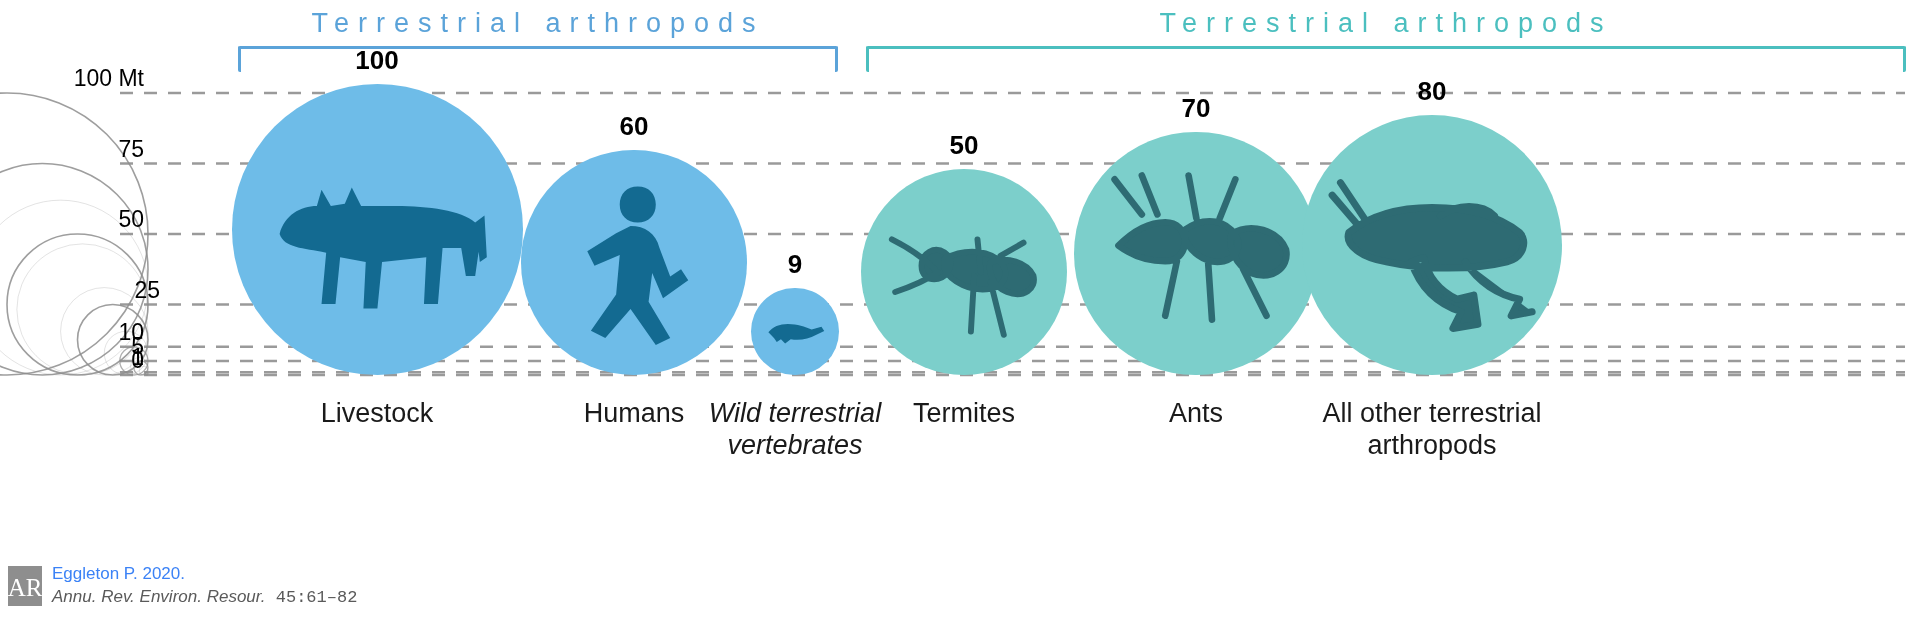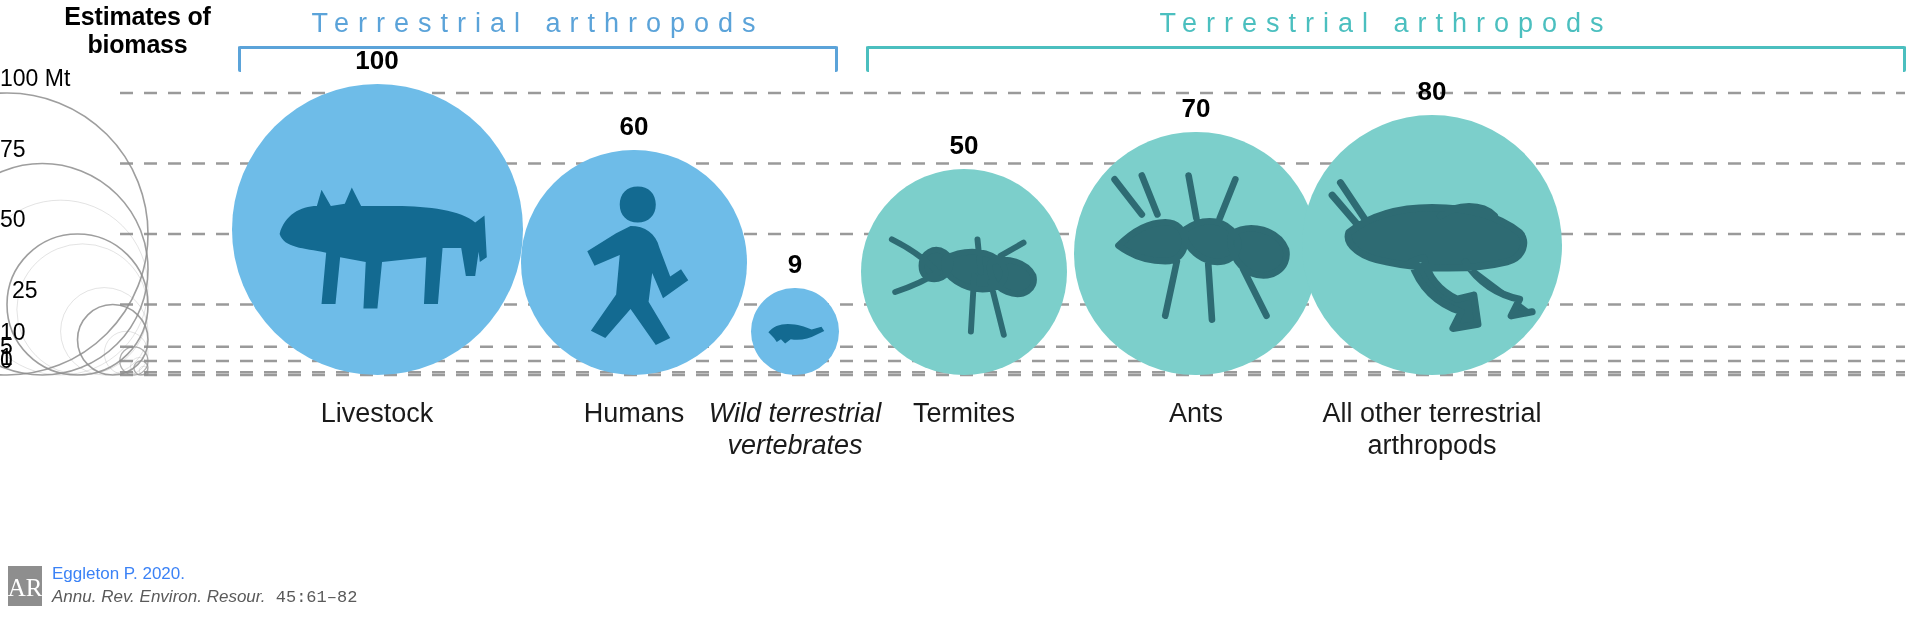--- a/index.html
+++ b/index.html
@@ -16,21 +16,21 @@
   .legend-title{
     position:absolute;
     left:30px;top:2px;width:215px;
     text-align:center;
     font-size:25px;font-weight:bold;color:#000;
     line-height:1.12;
     letter-spacing:-0.2px;
   }
   .scale-label{
     position:absolute;
-    text-align:left;
+    text-align:right;
     font-size:23px;color:#000;
     white-space:nowrap;
     transform:translateY(-100%);
   }
 
   
   .group-header{
     position:absolute;
     text-align:center;
     font-size:27px;
@@ -121,24 +121,20 @@
       <circle cx="112.75" cy="339.75" r="35.25" fill="none" stroke="#8d8d8d" stroke-width="1.6" opacity="0.85"></circle>
       <circle cx="126.145" cy="353.145" r="21.855" fill="none" stroke="#8d8d8d" stroke-width="0.9" opacity="0.28"></circle>
       <circle cx="77.5" cy="304.5" r="70.5" fill="none" stroke="#8d8d8d" stroke-width="1.6" opacity="0.85"></circle>
       <circle cx="104.28999999999999" cy="331.29" r="43.71" fill="none" stroke="#8d8d8d" stroke-width="0.9" opacity="0.28"></circle>
       <circle cx="42.25" cy="269.25" r="105.75" fill="none" stroke="#8d8d8d" stroke-width="1.6" opacity="0.85"></circle>
       <circle cx="82.435" cy="309.435" r="65.565" fill="none" stroke="#8d8d8d" stroke-width="0.9" opacity="0.28"></circle>
       <circle cx="7" cy="234" r="141" fill="none" stroke="#8d8d8d" stroke-width="1.6" opacity="0.85"></circle>
       <circle cx="60.58" cy="287.58" r="87.42" fill="none" stroke="#8d8d8d" stroke-width="0.9" opacity="0.28"></circle>
     </svg>
 
-  <div class="legend-title">
-    <div>Estimates of</div>
-    <div>biomass</div>
-  </div>
 
   <div id="ticklabels">
       <div class="scale-label" style="top: 92px; left: 0px; width: 148px; padding-right: 4px; box-sizing: border-box;">100 Mt</div>
       <div class="scale-label" style="top: 162.5px; left: 0px; width: 148px; padding-right: 4px; box-sizing: border-box;">75</div>
       <div class="scale-label" style="top: 233px; left: 0px; width: 148px; padding-right: 4px; box-sizing: border-box;">50</div>
       <div class="scale-label" style="top: 303.5px; left: 12px; width: 148px; box-sizing: border-box;">25</div>
       <div class="scale-label" style="top: 345.8px; left: 0px; width: 148px; padding-right: 4px; box-sizing: border-box;">10</div>
       <div class="scale-label" style="top: 359.9px; left: 0px; width: 148px; padding-right: 4px; box-sizing: border-box;">5</div>
       <div class="scale-label" style="top: 371.18px; left: 0px; width: 148px; padding-right: 4px; box-sizing: border-box;">1</div>
       <div class="scale-label" style="top: 374px; left: 0px; width: 148px; padding-right: 4px; box-sizing: border-box;">0</div>

